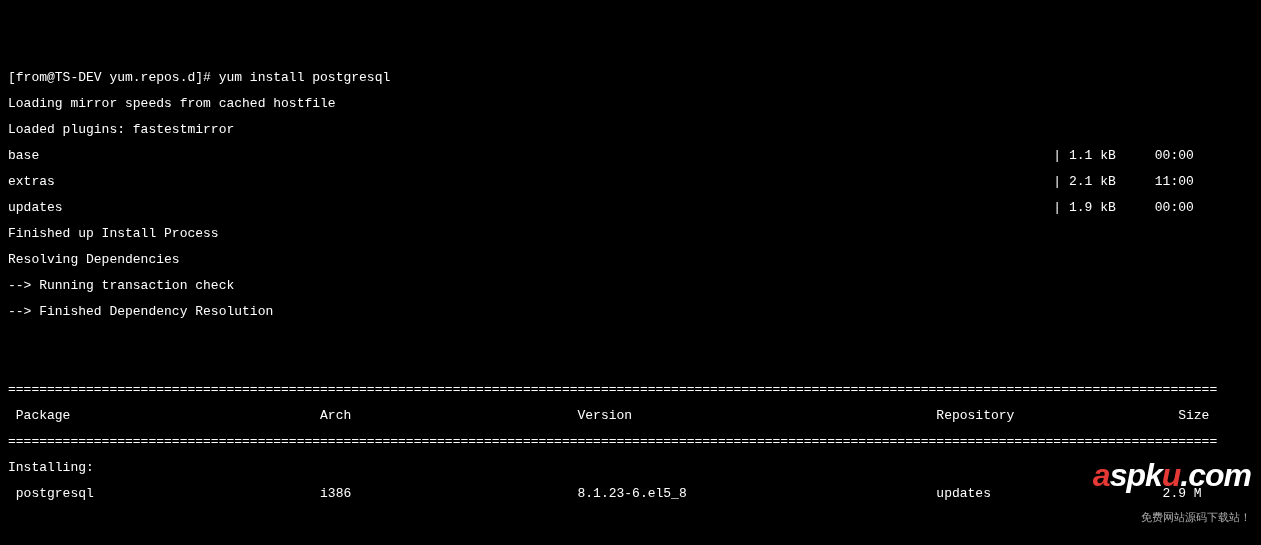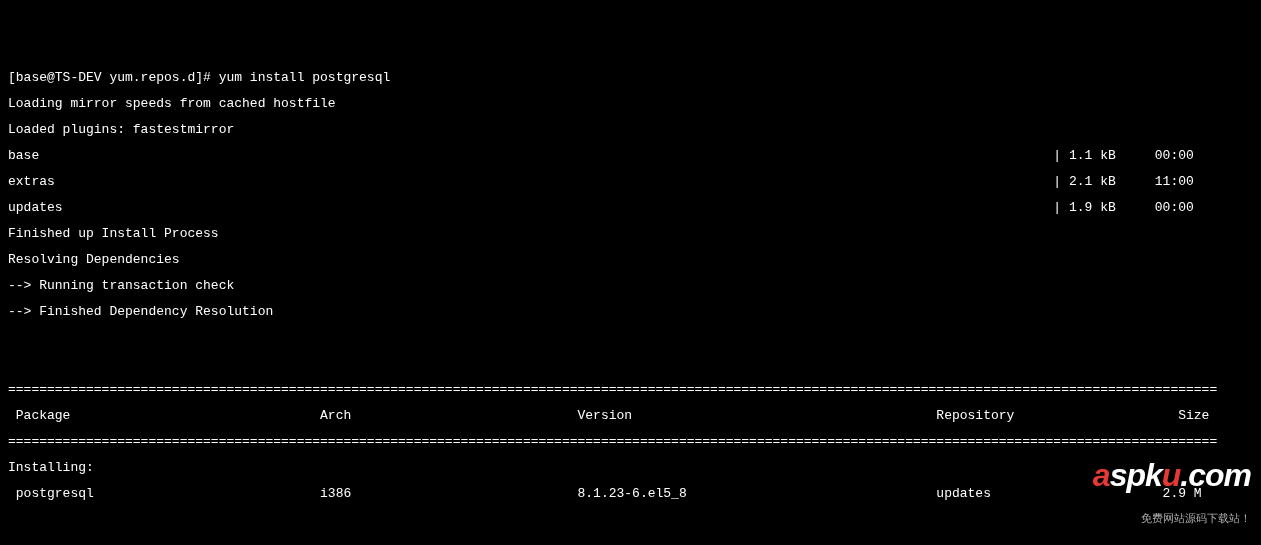--- a/index.html
+++ b/index.html
@@ -39,33 +39,33 @@
       font-size: 32px;
       font-weight: bold;
       font-style: italic;
       color: #fff;
       letter-spacing: -1px;
     }
     .watermark-main .red {
       color: #e53935;
     }
     .watermark-sub {
-      font-family: Liberation Sans, sans-serif;
+      font-family: Liberation Mono, monospace;
       font-size: 11px;
       color: #aaa;
       margin-top: -4px;
     }
   </style>
 </head>
 <body>
 
 
 
 <div class="terminal">
-<div class="line prompt-line"><span>[base@TS-DEV yum.repos.d]# </span><span>yum install postgresql</span></div>
+<div class="line prompt-line"><span>[from@TS-DEV yum.repos.d]# </span><span>yum install postgresql</span></div>
 <div class="line">Loading mirror speeds from cached hostfile</div>
 <div class="line">Loaded plugins: fastestmirror</div>
 <div class="line">base                                                                                                                                  | 1.1 kB     00:00</div>
 <div class="line">extras                                                                                                                                | 2.1 kB     11:00</div>
 <div class="line">updates                                                                                                                               | 1.9 kB     00:00</div>
 <div class="line">Finished up Install Process</div>
 <div class="line">Resolving Dependencies</div>
 <div class="line">--&gt; Running transaction check</div>
 <div class="line">--&gt; Finished Dependency Resolution</div>
 <div class="line">&nbsp;</div>

